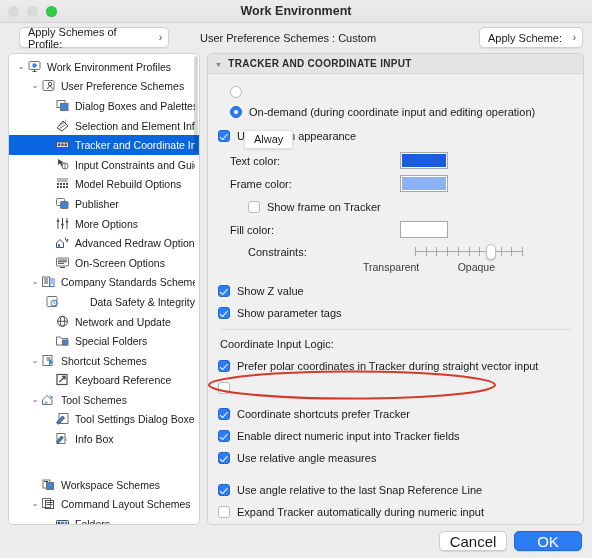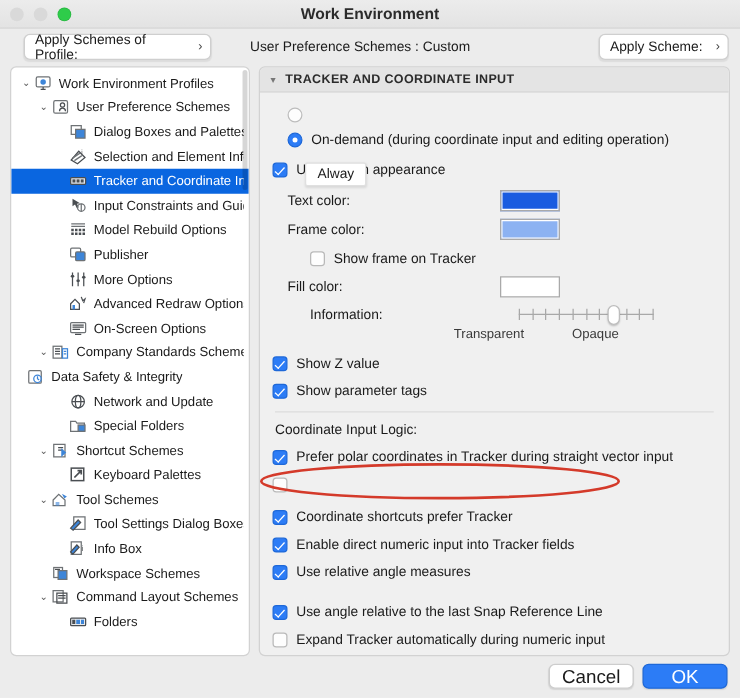--- a/index.html
+++ b/index.html
@@ -540,21 +540,21 @@
             <span class="ticon">
               <svg width="15" height="13" viewBox="0 0 15 13">
                 <rect x="1.5" y="2" width="7" height="9.5" fill="none" stroke="#6e7275"></rect>
                 <path d="M3 4h4M3 6h4M3 8h4" stroke="#4a4e52"></path>
                 <rect x="9" y="4" width="4" height="7.5" fill="none" stroke="#3d85d8"></rect>
                 <path d="M10 6h2M10 8h2" stroke="#3d85d8"></path>
               </svg>
             </span>
             <span class="tlabel">Company Standards Schemes</span>
           </div>
-          <div class="tree-row" style="">
+          <div class="tree-row" style=" justify-content: space-between;">
             <span class="disclose"></span>
             <span class="ticon">
               <svg width="15" height="13" viewBox="0 0 15 13">
                 <rect x="2" y="1.5" width="10" height="10" rx="1" fill="none" stroke="#6e7275"></rect>
                 <circle cx="9" cy="8" r="3" fill="none" stroke="#3d85d8"></circle>
                 <path d="M9 6v2l1.3 1" stroke="#3d85d8" fill="none"></path>
               </svg>
             </span>
             <span class="tlabel">Data Safety &amp; Integrity</span>
           </div>
@@ -591,21 +591,21 @@
             <span class="tlabel">Shortcut Schemes</span>
           </div>
           <div class="tree-row" style="padding-left: 34px;">
             <span class="disclose"></span>
             <span class="ticon">
               <svg width="15" height="13" viewBox="0 0 15 13">
                 <rect x="2" y="1.5" width="10" height="10" fill="none" stroke="#4a4e52" stroke-width="1.2"></rect>
                 <path d="M4.5 9 L10 3.5 M7 3.5h3v3" fill="none" stroke="#4a4e52" stroke-width="1.4"></path>
               </svg>
             </span>
-            <span class="tlabel">Keyboard Palettes</span>
+            <span class="tlabel">Keyboard Reference</span>
           </div>
           <div class="tree-row" style="padding-left: 20px;">
             <span class="disclose">⌄</span>
             <span class="ticon">
               <svg width="15" height="13" viewBox="0 0 15 13">
                 <path d="M1.5 7 L6 2.5 L11 7 V11.5 H1.5 Z" fill="none" stroke="#6e7275"></path>
                 <path d="M8.5 2 l4 2.2 -2 1.6 z" fill="#3d85d8"></path>
                 <path d="M3.5 8.5h3v3h-3z" fill="#3d85d8" opacity=".6"></path>
               </svg>
             </span>
@@ -625,21 +625,21 @@
             <span class="disclose"></span>
             <span class="ticon">
               <svg width="15" height="13" viewBox="0 0 15 13">
                 <rect x="2" y="1.5" width="8" height="10" fill="none" stroke="#6e7275"></rect>
                 <path d="M1.5 9.5 L6.5 4 l1.8 1.8 -5 5.5z" fill="#3d85d8" stroke="#4a4e52"></path>
                 <text x="10.2" y="9" font-size="6" fill="#4a4e52">i</text>
               </svg>
             </span>
             <span class="tlabel">Info Box</span>
           </div>
-          <div class="tree-row" style="padding-left: 20px;">
+          <div class="tree-row" style="padding-left: 20px; margin-top: 26px;">
             <span class="disclose"></span>
             <span class="ticon">
               <svg width="15" height="13" viewBox="0 0 15 13">
                 <rect x="2" y="2" width="7" height="8" fill="none" stroke="#6e7275"></rect>
                 <rect x="5.5" y="4.5" width="7" height="7" fill="#3d85d8" stroke="#6e7275"></rect>
                 <path d="M3 3.5h4" stroke="#4a4e52"></path>
               </svg>
             </span>
             <span class="tlabel">Workspace Schemes</span>
           </div>
@@ -715,21 +715,21 @@
         </div>
 
         <div class="colorrow" style="margin-top:6px">
           <span class="field-label indent1">Fill color:</span>
           <span class="spacer"></span>
           <div class="swatch" id="sw-fill" style="background: rgb(255, 255, 255);"></div>
           <span style="width:125px"></span>
         </div>
 
         <div class="colorrow" style="margin-top:4px;margin-bottom:0">
-          <span class="field-label indent3">Information:</span>
+          <span class="field-label indent3">Constraints:</span>
           <span class="spacer"></span>
           <div class="slider-wrap" id="transparency-slider">
             <div class="tickline"></div>
             <div id="slider-ticks">
                 <div class="tick" style="left: 0px;"></div>
                 <div class="tick" style="left: 10.7px;"></div>
                 <div class="tick" style="left: 21.4px;"></div>
                 <div class="tick" style="left: 32.1px;"></div>
                 <div class="tick" style="left: 42.8px;"></div>
                 <div class="tick" style="left: 53.5px;"></div>

